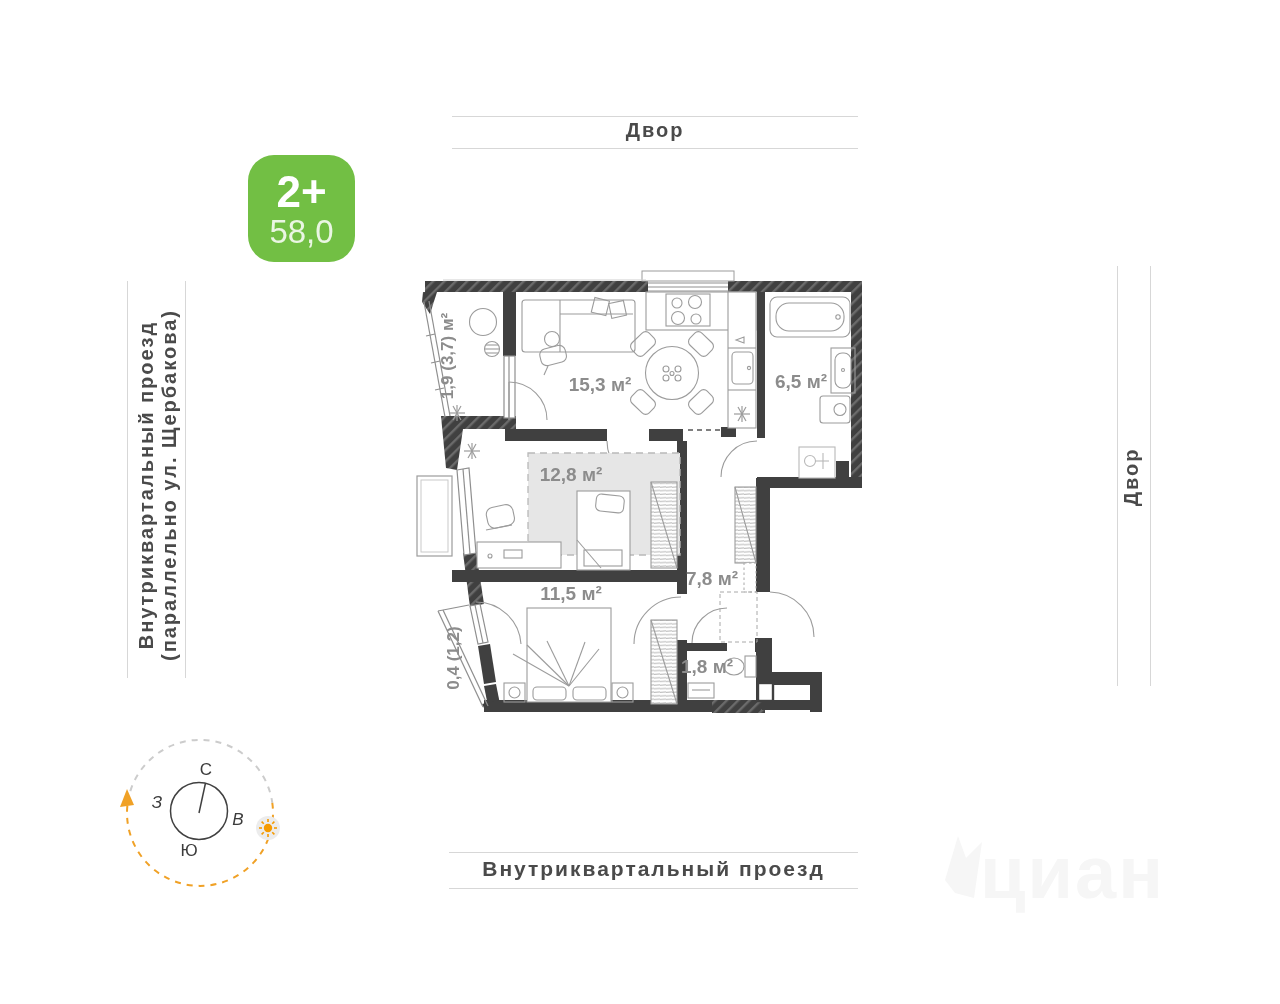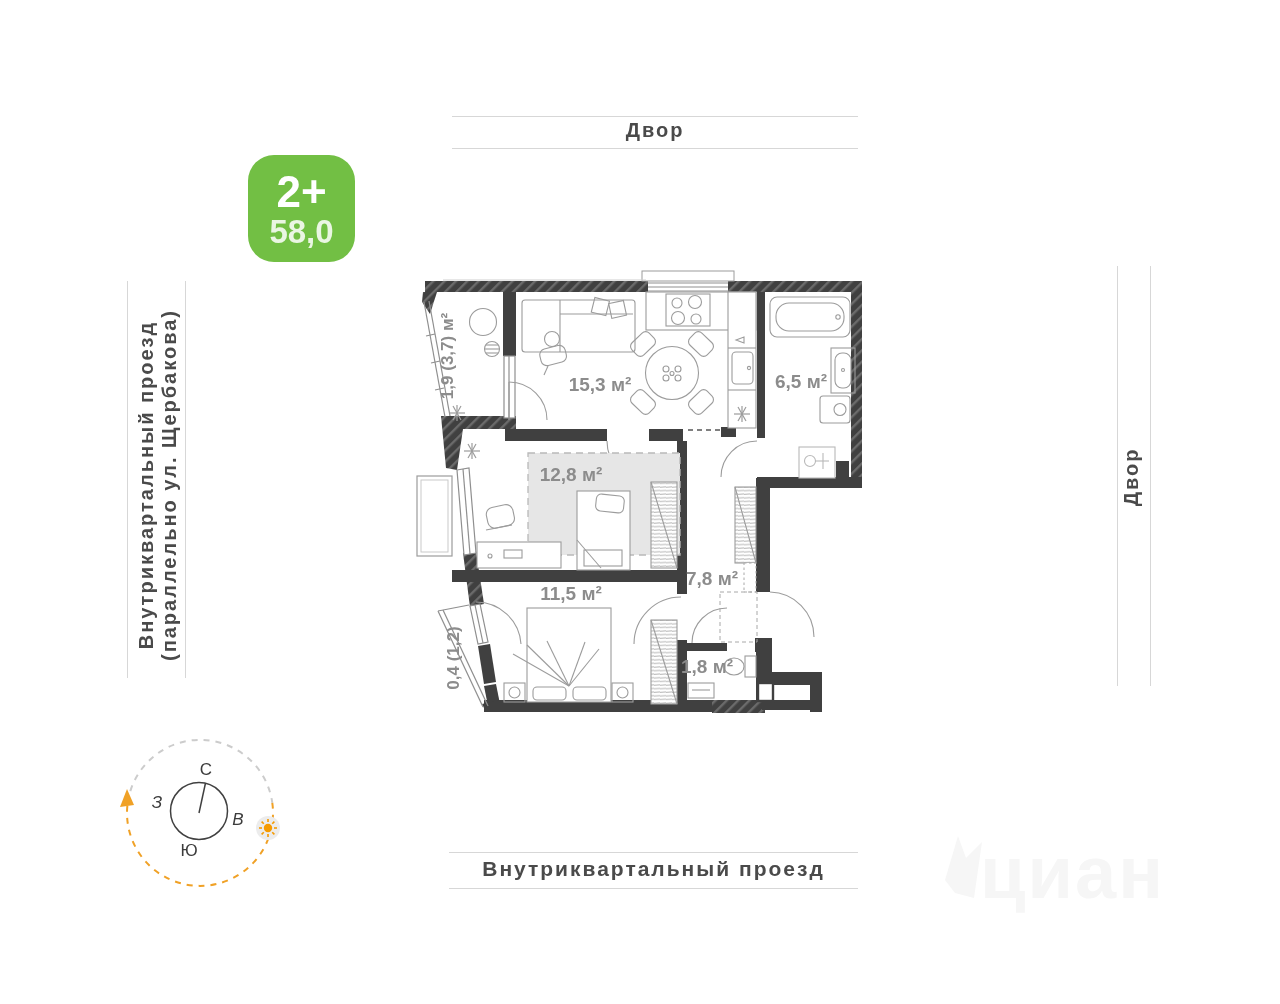--- a/index.html
+++ b/index.html
@@ -7,21 +7,21 @@
        font-family:"Liberation Sans","DejaVu Sans",sans-serif;}
   .rule{position:absolute;background:#d7d7d7;}
   .street{position:absolute;color:#4a4a4a;font-weight:600;font-size:20px;
           letter-spacing:2px;text-align:center;white-space:nowrap;}
   .street.vert{transform:rotate(-90deg);transform-origin:center center;}
   #street-left{line-height:23px;}
   #badge{position:absolute;left:248px;top:155px;width:107px;height:107px;
          border-radius:26px;background:#72bf44;display:flex;flex-direction:column;
          align-items:center;justify-content:center;padding-top:2px;box-sizing:border-box;}
   #badge .rooms{color:#ffffff;font-weight:700;font-size:44px;line-height:44px;}
-  #badge .area{color:rgba(255,255,255,.85);font-weight:700;font-size:33px;line-height:36px;}
+  #badge .area{color:rgba(255,255,255,.85);font-weight:400;font-size:33px;line-height:36px;}
   svg{position:absolute;left:0;top:0;}
   svg text{font-family:"Liberation Sans","DejaVu Sans",sans-serif;}
   .room-label{fill:#8c8c8c;font-weight:700;font-size:19px;}
   .room-label-sm{fill:#8c8c8c;font-weight:700;font-size:17px;}
   .furn{stroke:#9c9c9c;fill:none;stroke-width:1.1;}
   .furnw{stroke:#9c9c9c;fill:#ffffff;stroke-width:1.1;}
   .door{stroke:#9c9c9c;fill:none;stroke-width:1.1;}
   .winline{stroke:#8f8f8f;stroke-width:1.2;fill:none;}
   .wm{fill:#f6f6f6;}
 </style>

